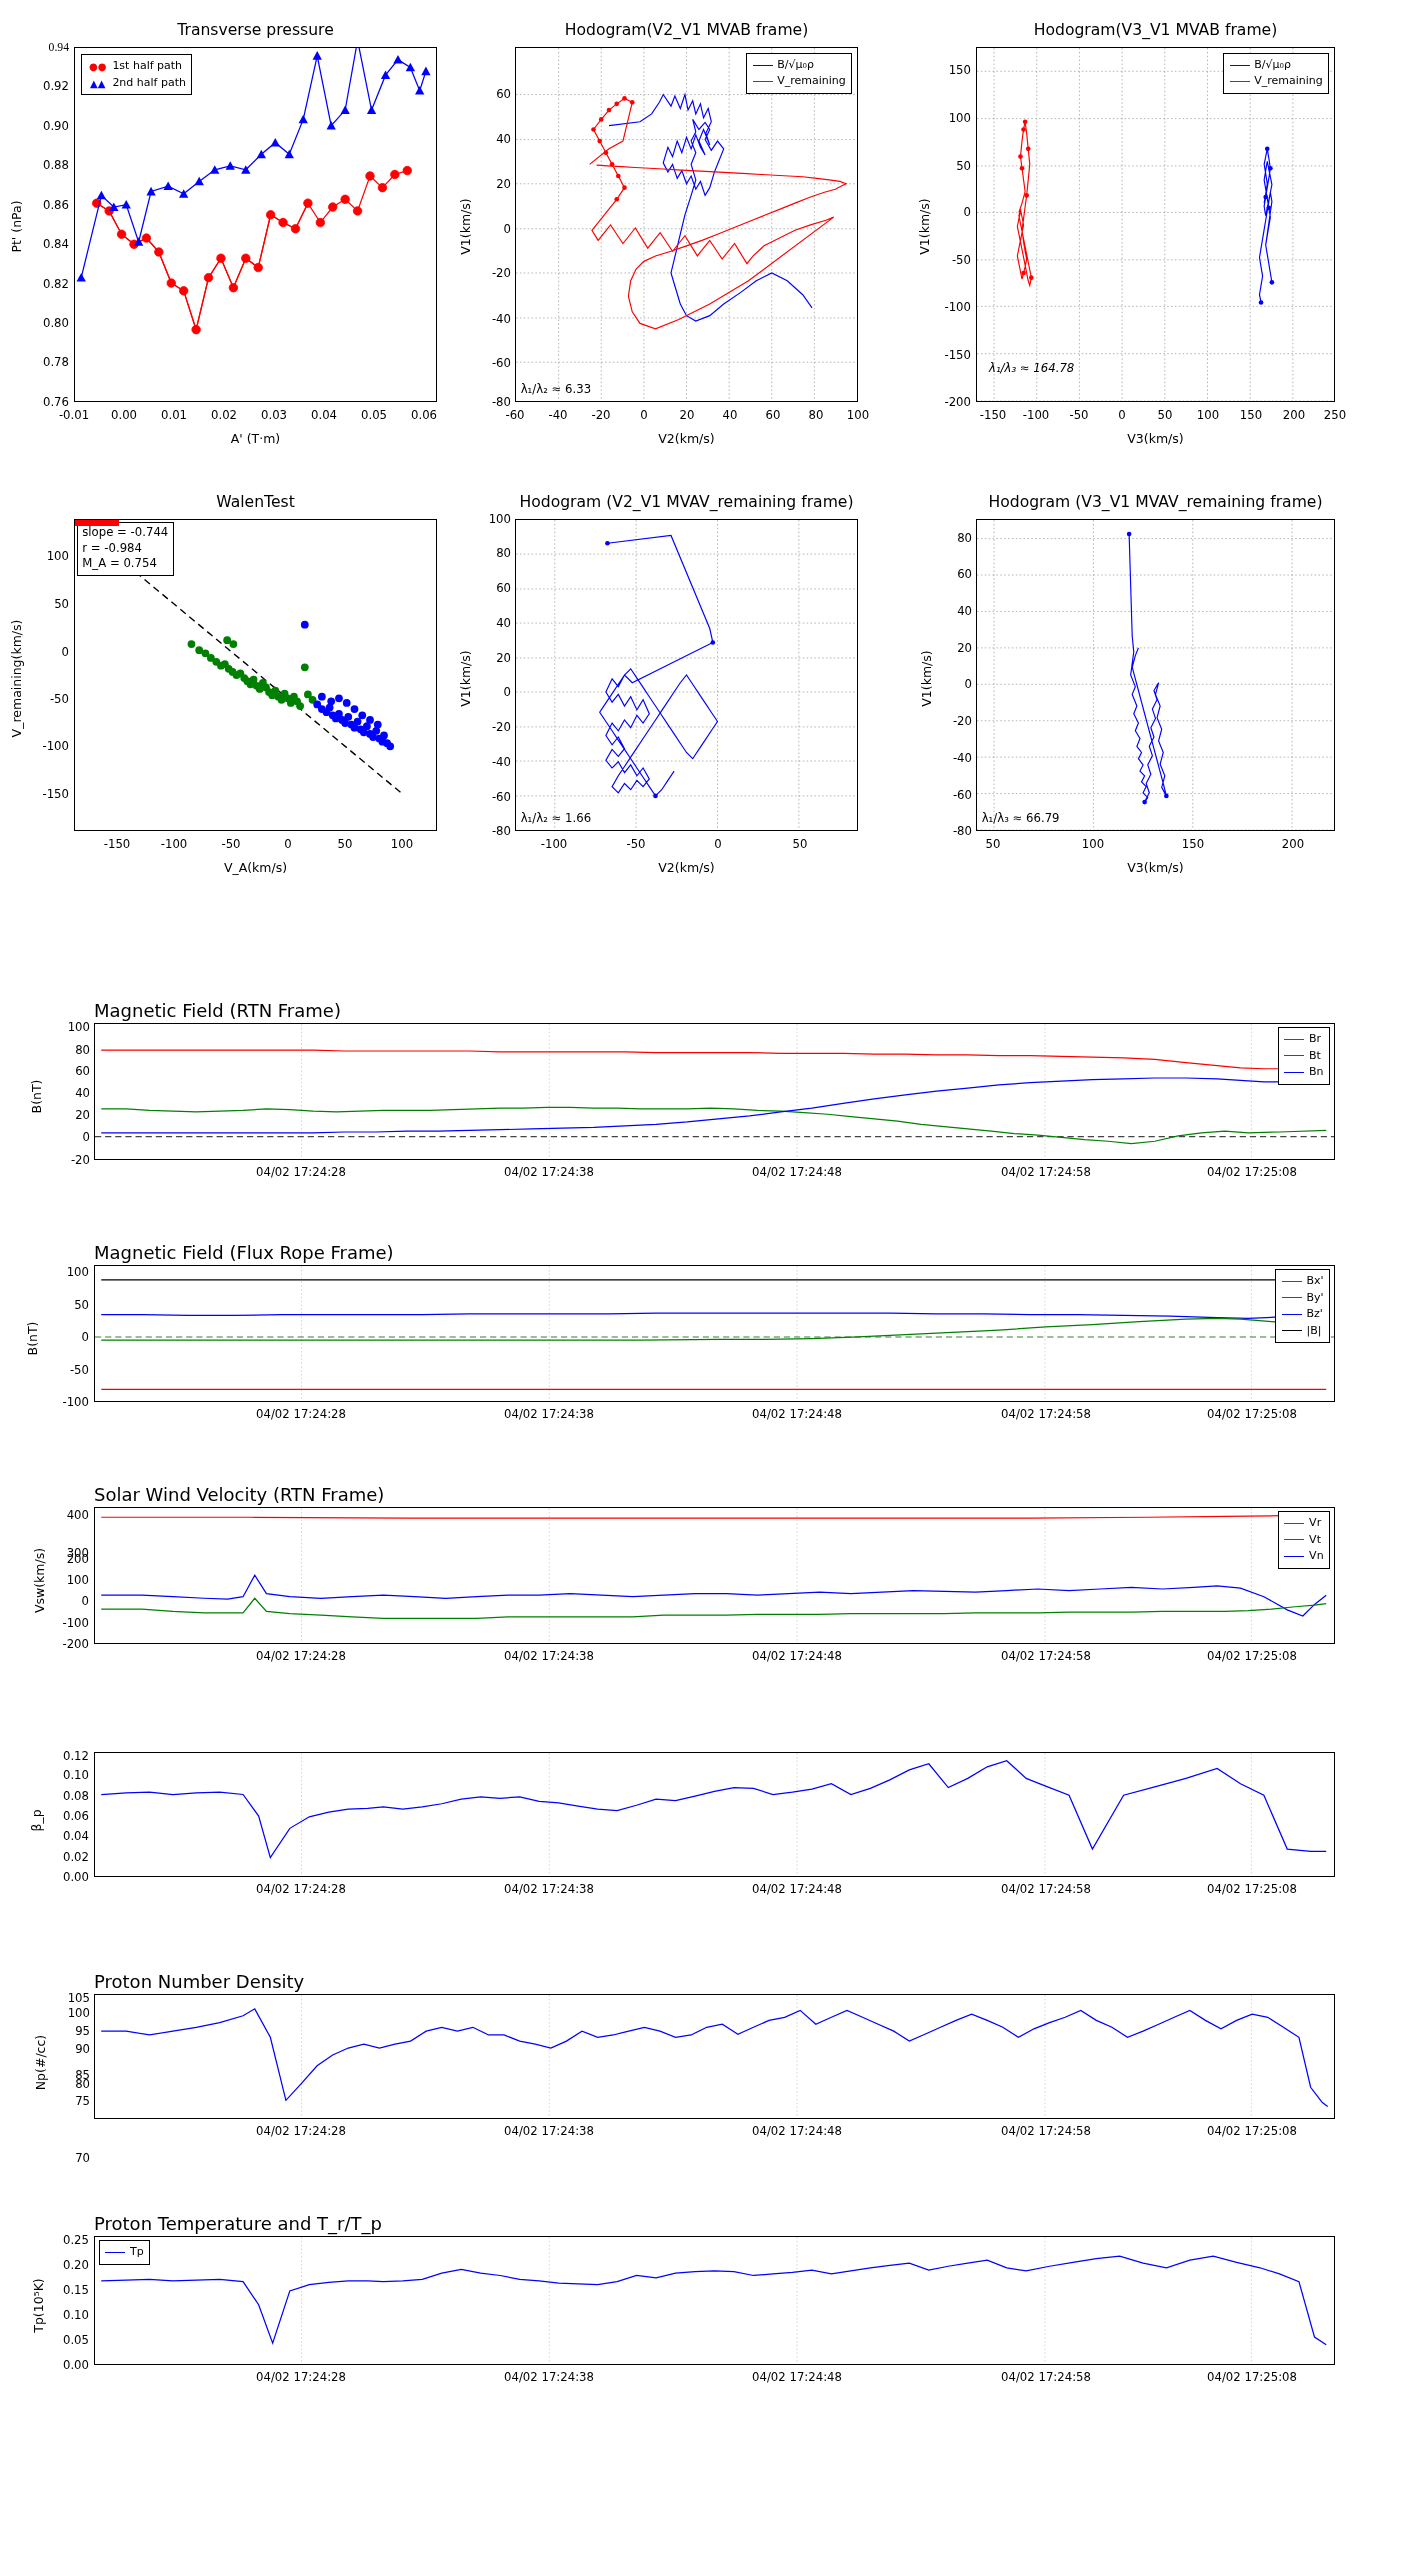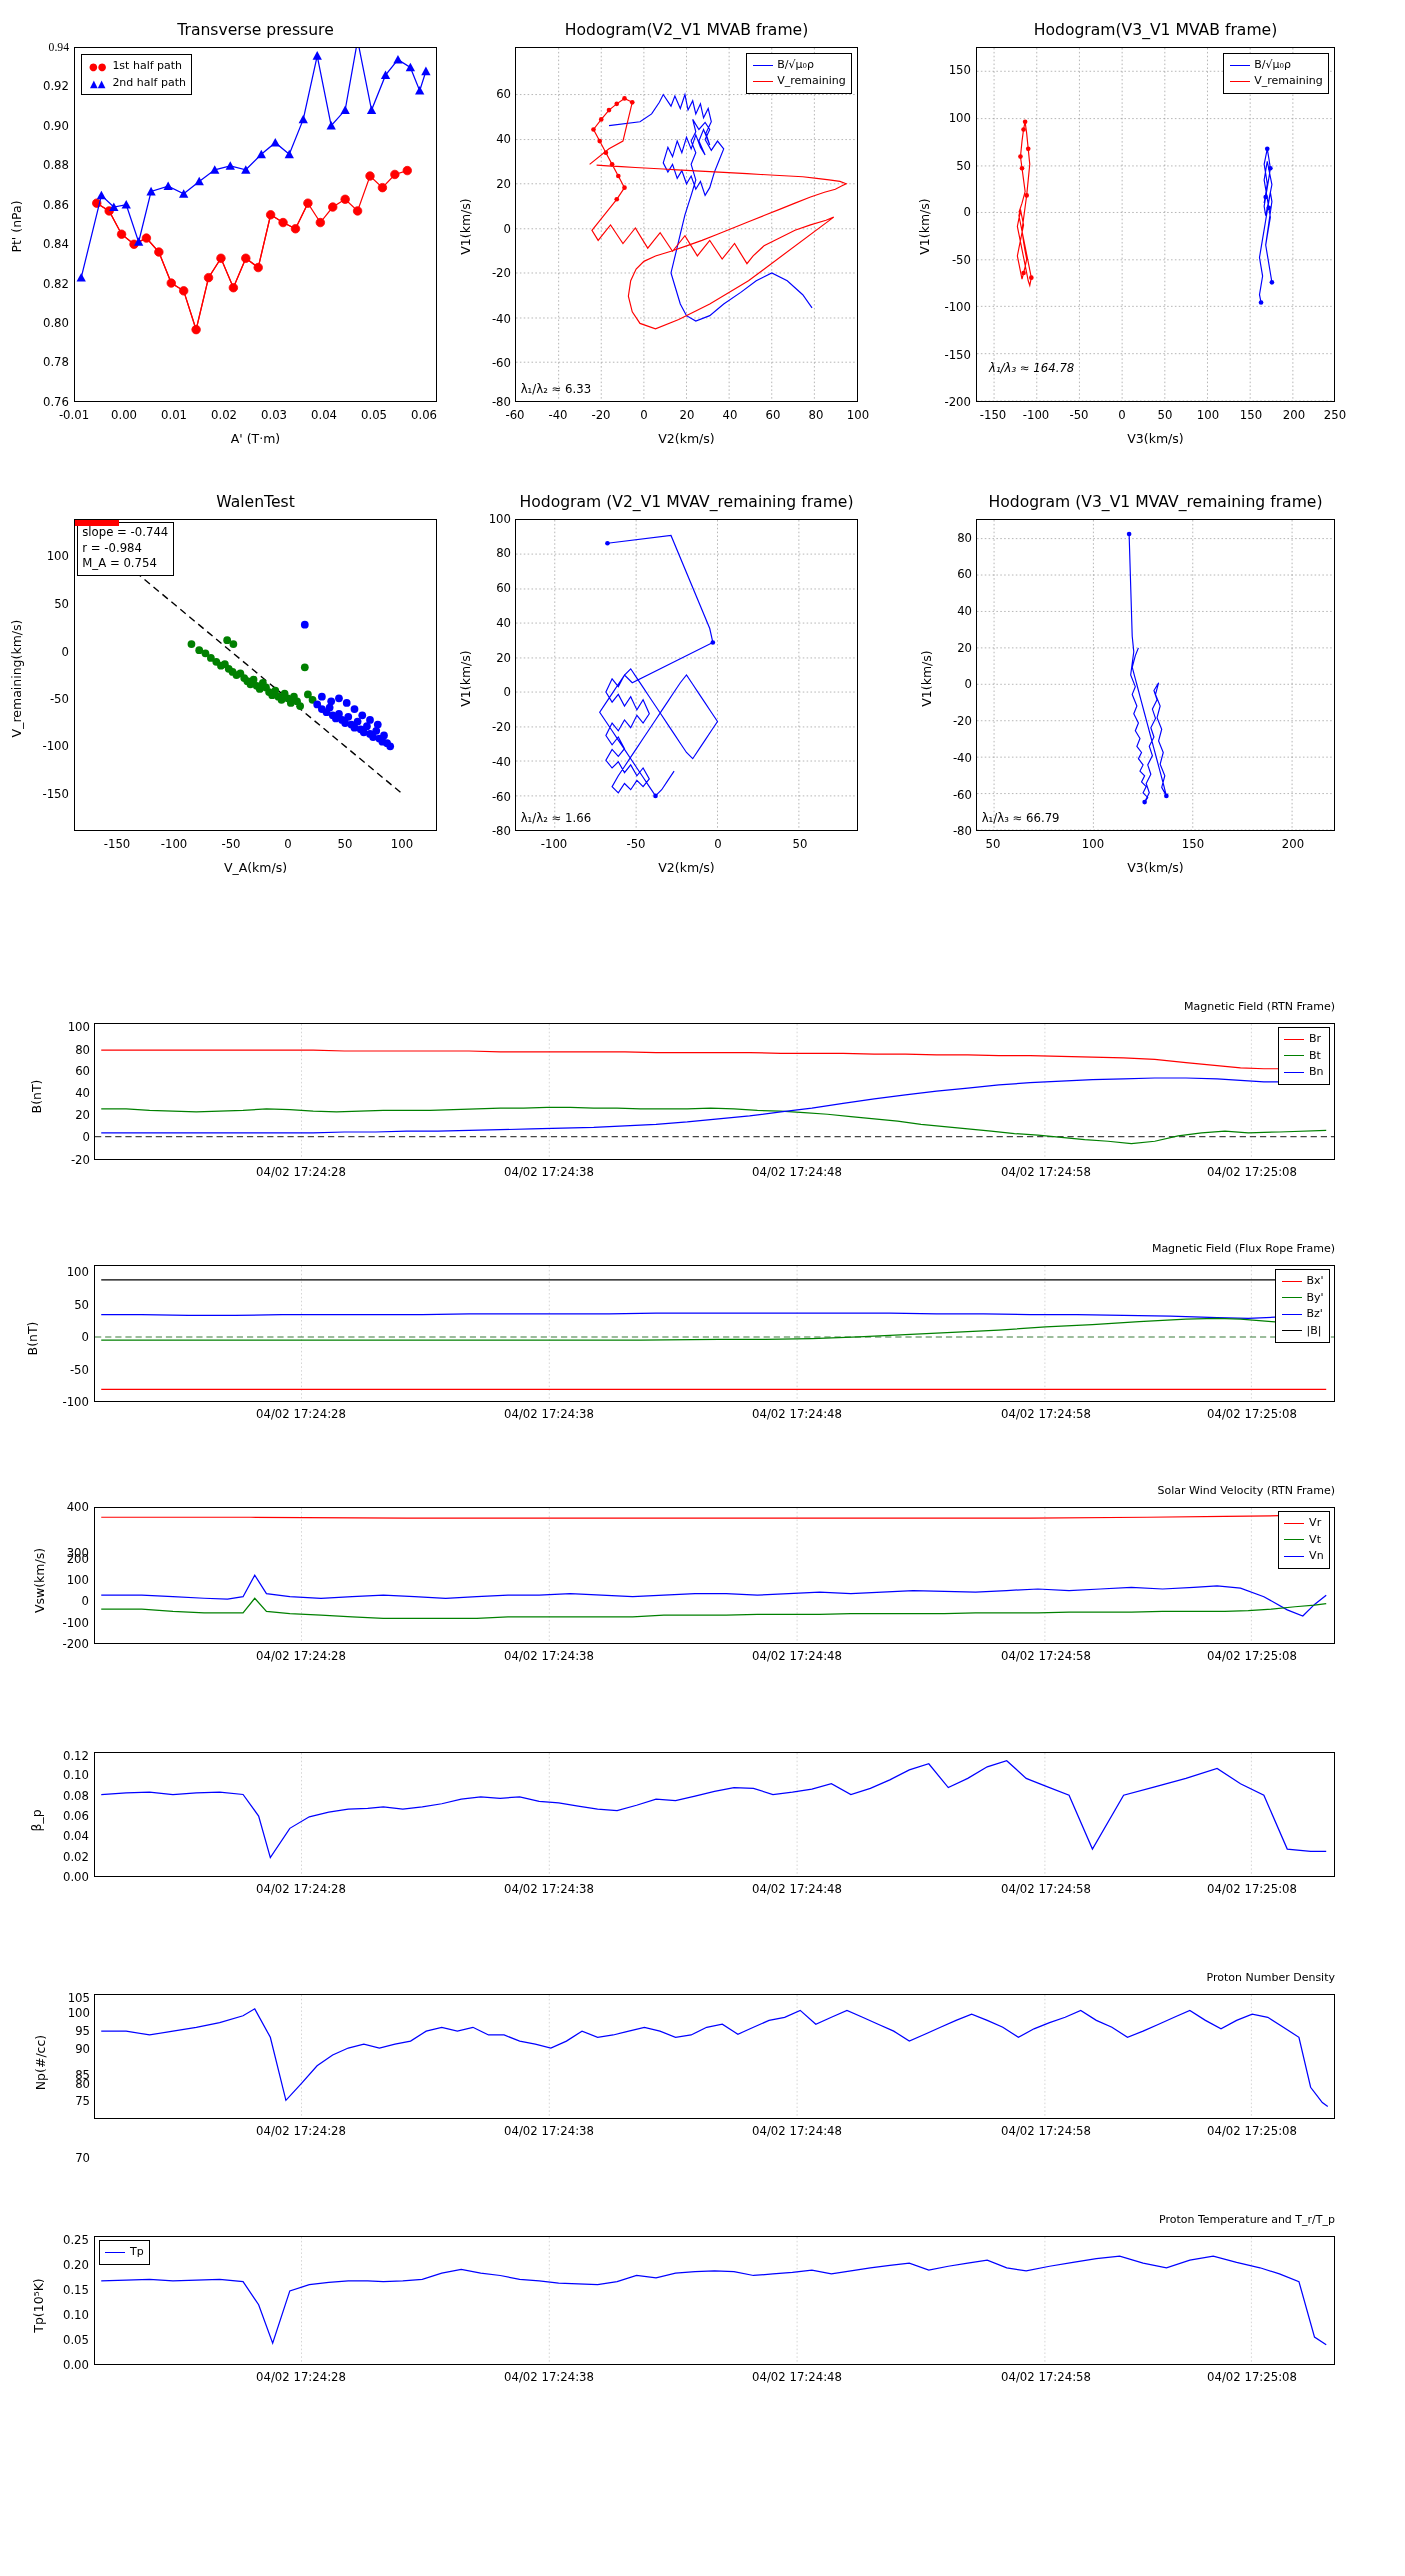--- a/index.html
+++ b/index.html
@@ -12,21 +12,21 @@
   .tick-lab-x{position:absolute;font-size:11.7px;color:#000;transform:translateX(-50%);white-space:nowrap;}
   .tick-lab-y{position:absolute;font-size:11.7px;color:#000;transform:translateY(-50%);white-space:nowrap;text-align:right;}
   .axlabel-x{position:absolute;left:0;right:0;text-align:center;font-size:12.5px;}
   .axlabel-y{position:absolute;font-size:12.5px;transform:rotate(-90deg);white-space:nowrap;}
   .legend{position:absolute;border:0.9px solid #000;background:#fff;font-size:11px;padding:3.1px 5.5px;line-height:1.5;}
   .legend .row{display:flex;align-items:center;gap:4.7px;white-space:nowrap;}
   .legend .swatch{display:inline-block;width:20px;height:0;border-top-width:1.7px;border-top-style:solid;}
   .legend .mk{display:inline-block;width:20px;text-align:center;font-size:10px;}
   .annot{position:absolute;font-size:11.7px;white-space:nowrap;}
   .boxannot{position:absolute;border:0.9px solid #000;background:#fff;font-size:11.7px;padding:2.3px 4.7px;line-height:1.35;white-space:nowrap;}
-  .ts-title{position:absolute;left:0;right:0;top:-23.4px;text-align:right;font-size:11px;}
+  .ts-title{position:absolute;left:0;right:0;top:-23.4px;text-align:left;font-size:18px;}
 </style>
 </head>
 <body>
 
 <div class="page">
 
   <div class="panel" style="left:74px;top:47px;width:363px;height:355px;">
     <div class="plot-title">Transverse pressure</div>
     <div class="axes">
       <svg class="svgfull" viewBox="0 0 465 455" preserveAspectRatio="none">
@@ -605,21 +605,21 @@
             <span>Vn</span>
           </div>
       </div>
     </div>
     <div class="tick-lab-y" style="left:-44px;top:137px;width:39px;">-200</div>
     <div class="tick-lab-y" style="left:-44px;top:116px;width:39px;">-100</div>
     <div class="tick-lab-y" style="left:-44px;top:94px;width:39px;">0</div>
     <div class="tick-lab-y" style="left:-44px;top:73px;width:39px;">100</div>
     <div class="tick-lab-y" style="left:-44px;top:52px;width:39px;">200</div>
     <div class="tick-lab-y" style="left:-44px;top:46px;width:39px;">300</div>
-    <div class="tick-lab-y" style="left:-44px;top:0;width:39px;">400</div>
+    <div class="tick-lab-y" style="left:-44px;top:8px;width:39px;">400</div>
     <div class="tick-lab-x" style="left:207px;top:142px;">04/02 17:24:28</div>
     <div class="tick-lab-x" style="left:455px;top:142px;">04/02 17:24:38</div>
     <div class="tick-lab-x" style="left:703px;top:142px;">04/02 17:24:48</div>
     <div class="tick-lab-x" style="left:952px;top:142px;">04/02 17:24:58</div>
     <div class="tick-lab-x" style="left:1158px;top:142px;">04/02 17:25:08</div>
     <div class="axlabel-y" style="left:-87px;top:66px;">Vsw(km/s)</div>
   </div>
 
   <div class="panel" style="left:94px;top:1752px;width:1241px;height:125px;">
     <div class="axes">

